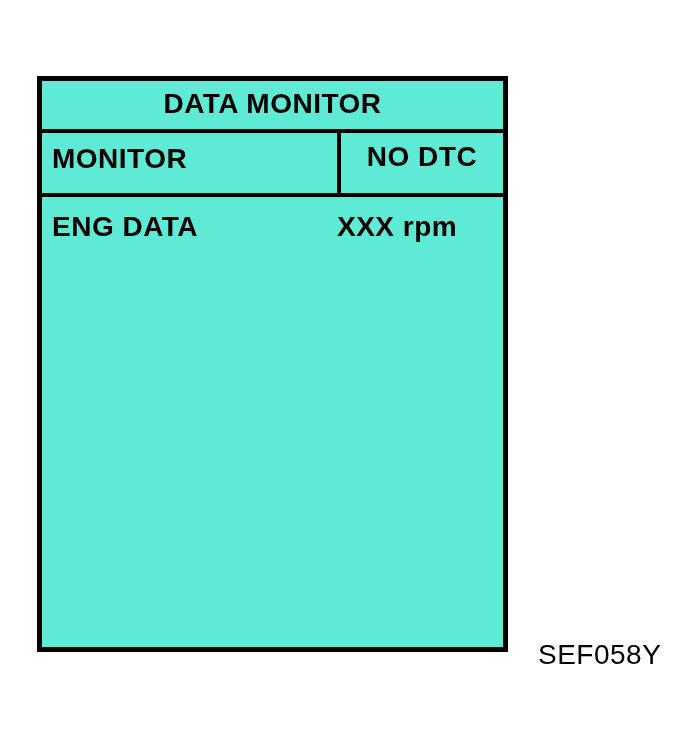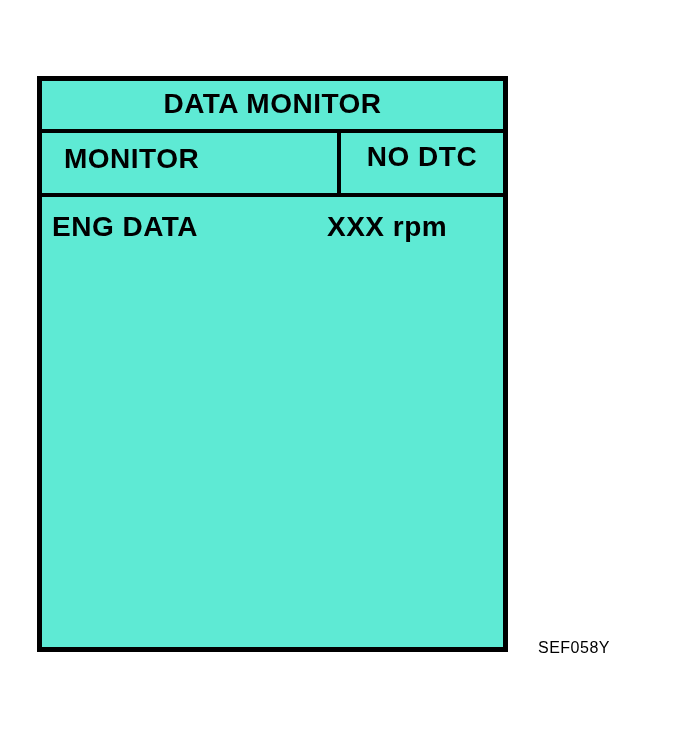--- a/index.html
+++ b/index.html
@@ -42,21 +42,20 @@
     border-bottom: 4px solid #000000;
     display: flex;
     align-items: stretch;
   }
   .monitor-cell {
     flex: 1;
     display: flex;
     align-items: center;
     padding-left: 10px;
     padding-bottom: 8px;
-    margin-left: 12px;
   }
   .dtc-cell {
     width: 166px;
     border-left: 4px solid #000000;
     display: flex;
     align-items: center;
     justify-content: center;
     padding-bottom: 12px;
   }
   .status-row .txt, .data-row .txt {
@@ -73,26 +72,26 @@
     position: relative;
     height: 32px;
     margin-top: 16px;
   }
   .param-name {
     position: absolute;
     left: 10px; top: 0;
   }
   .param-value {
     position: absolute;
-    left: 285px; top: 0;
+    left: 295px; top: 0;
   }
   .figure-code {
     position: absolute;
     left: 538px; top: 639px;
-    font-size: 16px;
+    font-size: 28px;
     font-weight: normal;
     letter-spacing: 0.5px;
     color: #000000;
   }
 </style>
 </head>
 <body>
 
 <div class="canvas">
 

